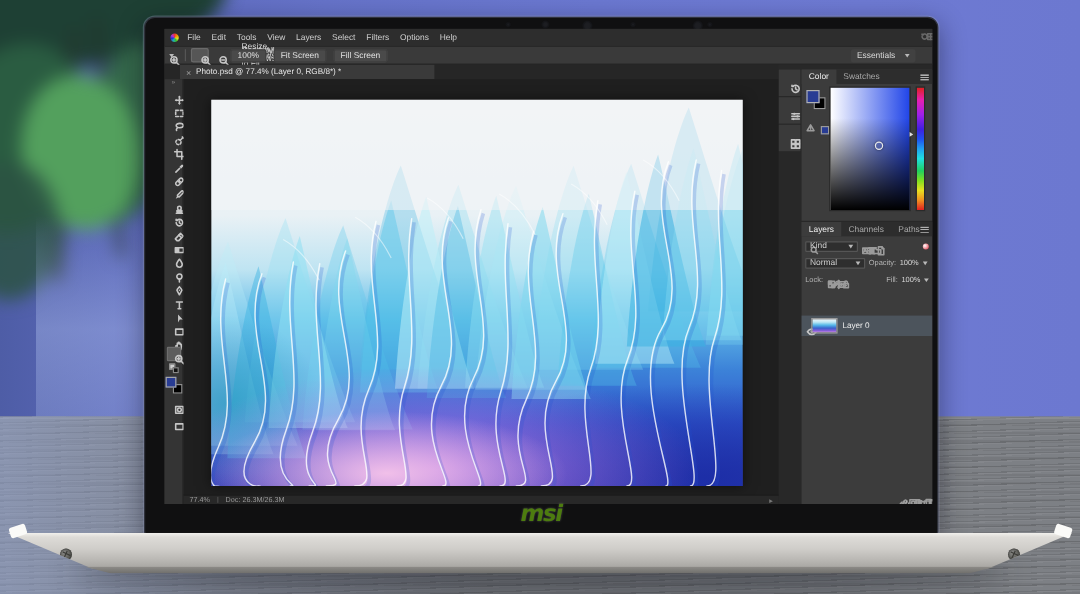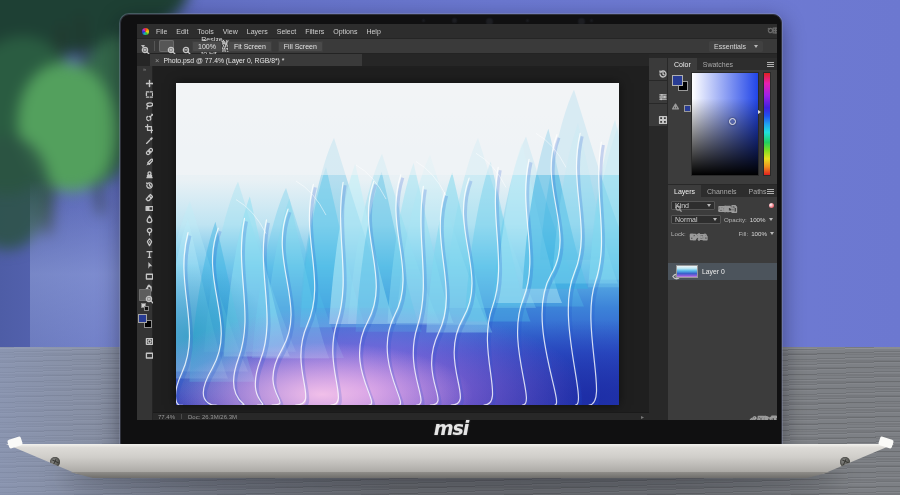--- a/index.html
+++ b/index.html
@@ -27,21 +27,21 @@
      linear-gradient(180deg,rgba(255,255,255,.10) 0 2px,rgba(0,0,0,0) 2px),
      repeating-linear-gradient(178deg,rgba(0,0,0,.10) 0 1px,rgba(255,255,255,.05) 1px 2px,rgba(0,0,0,0) 2px 5px),
      repeating-linear-gradient(0deg,rgba(0,0,0,.06) 0 2px,rgba(0,0,0,0) 2px 7px);}
 
   
   .laptop-shadow{left:60px;top:460px;width:780px;height:34px;background:rgba(20,22,30,.45);
     border-radius:50%;filter:blur(12px);}
   .screen{left:120px;top:14px;width:662px;height:432px;background:#101011;border-radius:9px 9px 3px 3px;
     border:1px solid #30323c;box-shadow:0 0 0 1px rgba(150,158,190,.35), 0 6px 22px rgba(10,12,24,.45);}
   .camdot{border-radius:50%;background:#1d1e22;box-shadow:inset 0 0 1px #000,0 0 1px rgba(120,130,160,.3);}
-  .msi-logo{left:50%;top:402px;transform:translateX(-50%);color:#e5e5e5;
+  .msi-logo{left:50%;top:402px;transform:translateX(-50%);color:#4d7c0f;
     font:italic 800 19px "DejaVu Sans",sans-serif;letter-spacing:-1px;text-shadow:0 0 2px rgba(255,255,255,.25);text-align:center;}
   .base{left:6px;top:444px;width:888px;height:30px;
     background:linear-gradient(180deg,#f2f1ed 0%,#dddbd7 12%,#cfcdc9 45%,#b6b4b0 80%,#a5a39f 100%);
     clip-path:polygon(0 0,100% 0,92% 100%,8% 100%);}
   .base-lip{left:70px;top:472px;width:760px;height:6px;background:linear-gradient(180deg,#8f8d89,#6f6e6b);
     clip-path:polygon(0 0,100% 0,97% 100%,3% 100%);}
   .corner-glint{width:14px;height:9px;background:#fafaf8;border-radius:2px;}
   .screw{width:10px;height:10px;border-radius:50%;background:radial-gradient(circle at 35% 35%,#8a8a88,#55554f 70%);
     box-shadow:inset 0 0 2px #222;}
   .screw::before,.screw::after{content:"";position:absolute;background:#3b3b37;}

